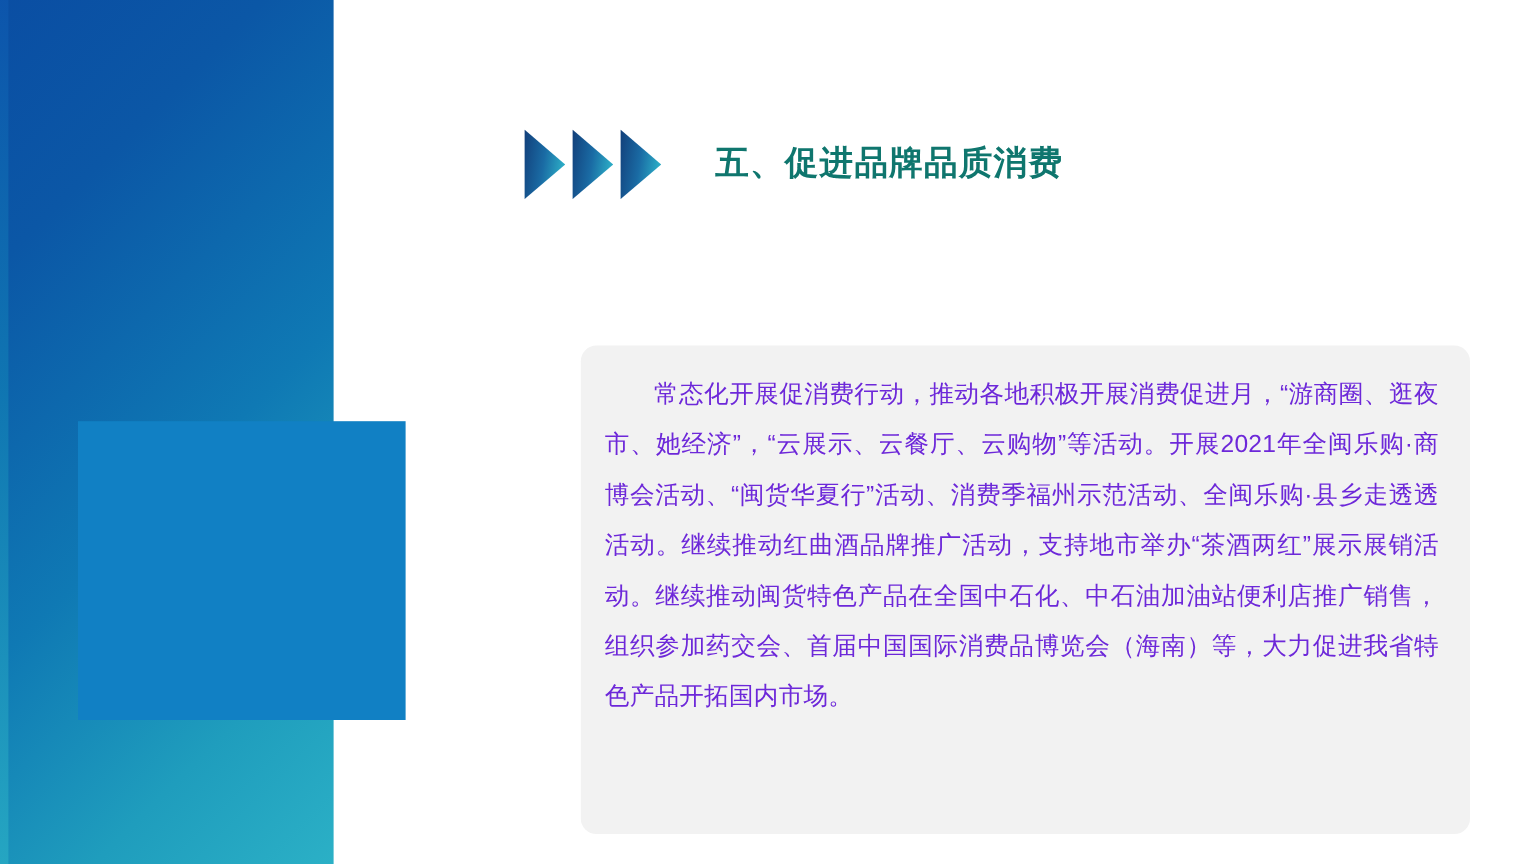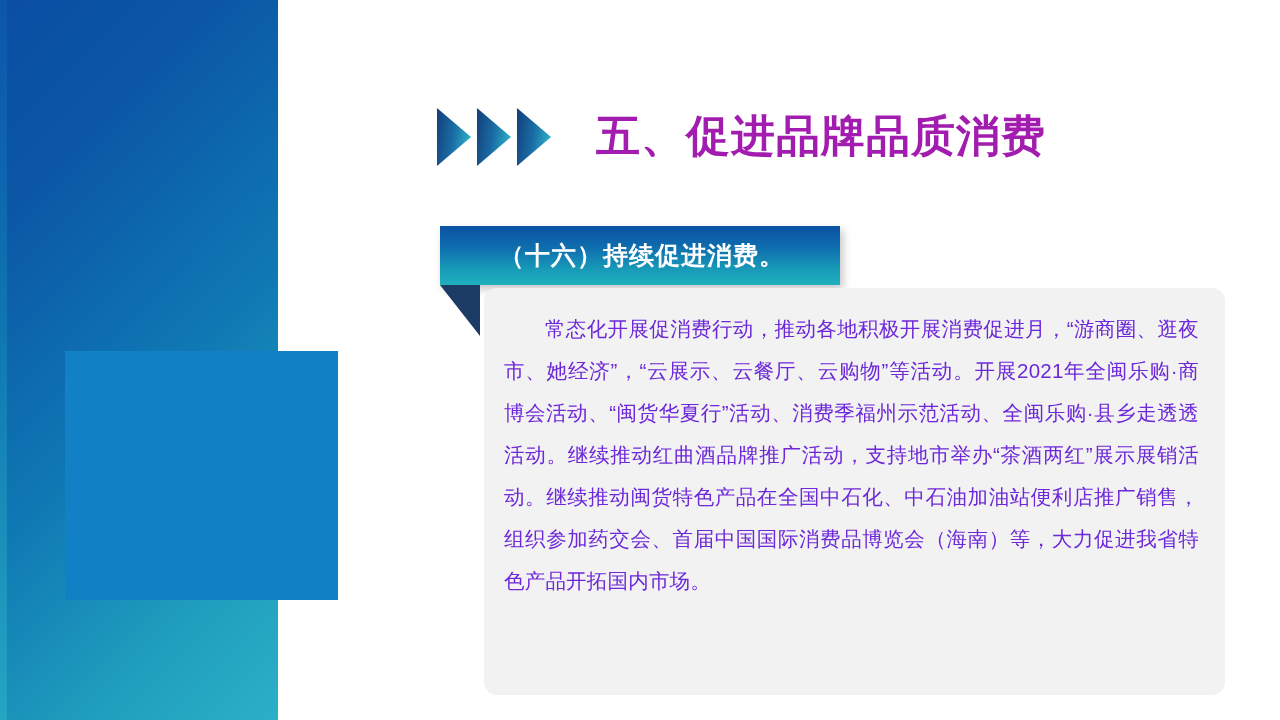--- a/index.html
+++ b/index.html
@@ -64,24 +64,24 @@
   }
   .arrow-tri {
     width: 34px;
     height: 58px;
     display: block;
   }
   .slide-title {
     margin-left: 45px;
     font-family: "Liberation Serif", "DejaVu Serif", serif;
     font-weight: bold;
-    font-size: 44px;
+    font-size: 28px;
     line-height: 1;
     letter-spacing: 1px;
-    color: #a21caf;
+    color: #0f766e;
     white-space: nowrap;
   }
 
   
   .banner-wrap {
     position: absolute;
     left: 440px;
     top: 226px;
     width: 400px;
     height: 59px;
@@ -184,27 +184,18 @@
             <stop offset="55%" stop-color="#1a6ba4"></stop>
             <stop offset="100%" stop-color="#2ba9c4"></stop>
           </linearGradient>
         </defs>
         <polygon points="0,0 34,29 0,58" fill="url(#ag3)"></polygon>
       </svg>
     </div>
     <div class="slide-title">五、促进品牌品质消费</div>
   </div>
 
-  <div class="banner-wrap">
-    <div class="banner-shadow"></div>
-    <svg class="banner-tail" viewBox="0 0 40 51">
-      <polygon points="0,0 40,0 40,51" fill="#1c3c66"></polygon>
-    </svg>
-    <div class="banner-box">
-      <span class="banner-text">（十六）持续促进消费。</span>
-    </div>
-  </div>
 
   <div class="content-card">
     <p class="card-paragraph">常态化开展促消费行动，推动各地积极开展消费促进月，“游商圈、逛夜市、她经济”，“云展示、云餐厅、云购物”等活动。开展2021年全闽乐购·商博会活动、“闽货华夏行”活动、消费季福州示范活动、全闽乐购·县乡走透透活动。继续推动红曲酒品牌推广活动，支持地市举办“茶酒两红”展示展销活动。继续推动闽货特色产品在全国中石化、中石油加油站便利店推广销售，组织参加药交会、首届中国国际消费品博览会（海南）等，大力促进我省特色产品开拓国内市场。</p>
   </div>
 
 </div>
 
 </body></html>

